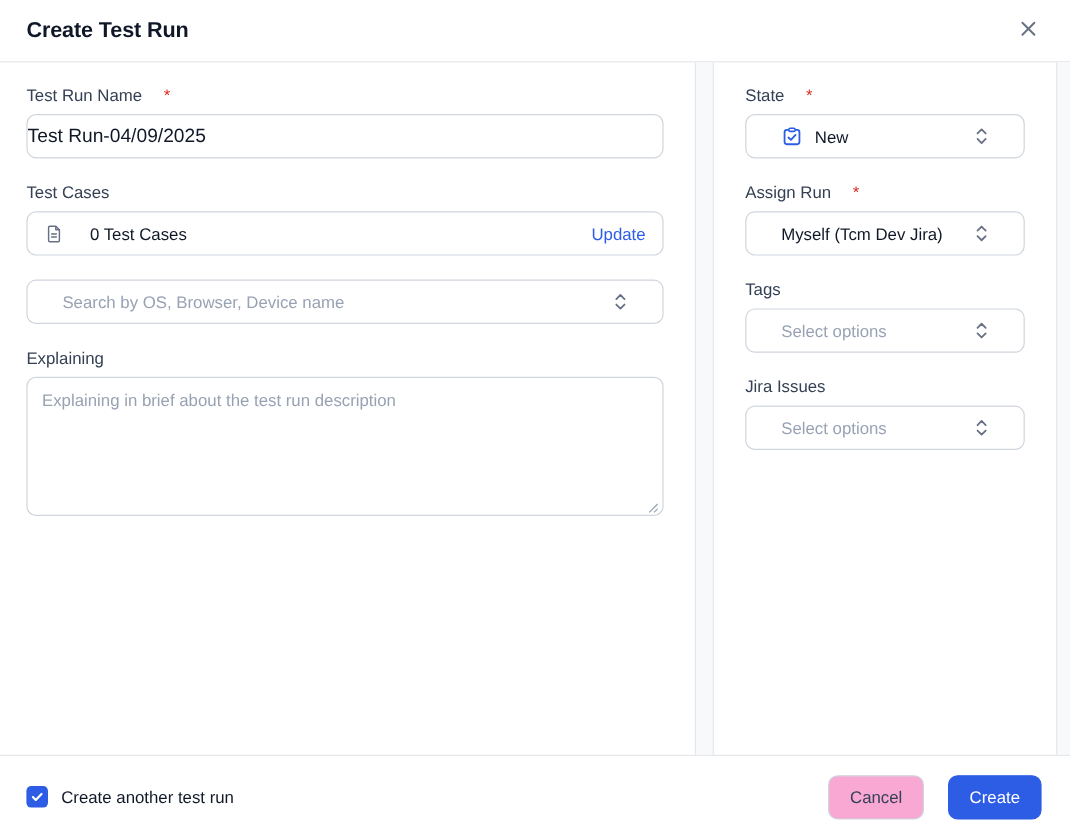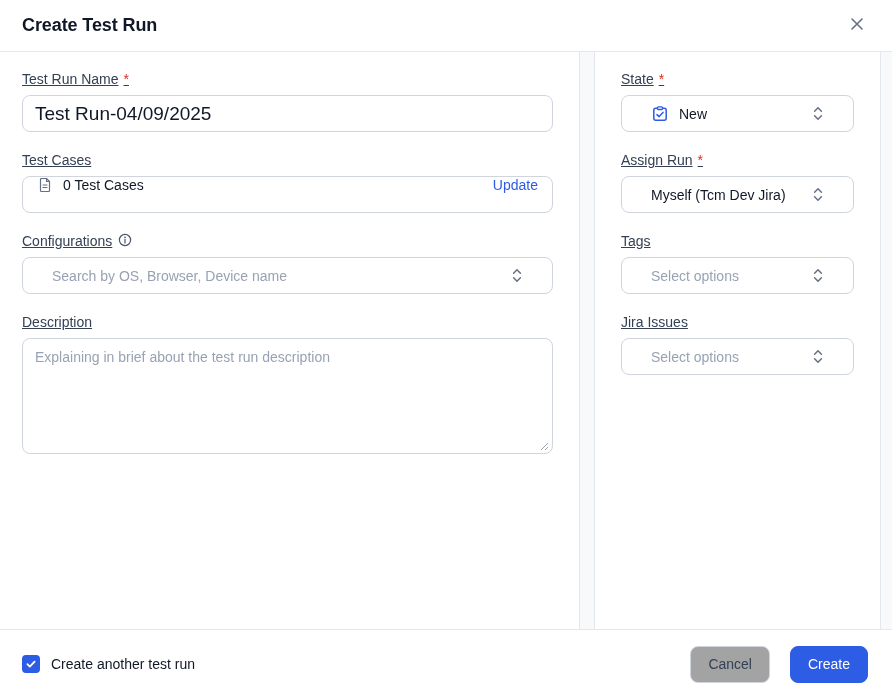--- a/index.html
+++ b/index.html
@@ -23,41 +23,41 @@
   
   .modal-body { flex: 1 1 auto; display: flex; min-height: 0; }
   .left-panel { width: 580px; flex: 0 0 580px; border-right: 1px solid var(--divider, #E4E7EC); padding: 19px 26px 0 22px; }
   .gutter { width: 14px; flex: 0 0 14px; background: #F8F9FA; }
   .right-panel { flex: 1 1 auto; display: flex; border-left: 1px solid var(--divider, #E4E7EC); }
   .right-content { flex: 1 1 auto; padding: 19px 26px 0 26px; }
   .right-gutter { width: 12px; flex: 0 0 12px; background: #F8F9FA; border-left: 1px solid var(--divider, #E4E7EC); }
 
   
   .field { margin-bottom: 20px; }
-  .field-label { display: flex; align-items: flex-start; gap: 5px; font-size: 14px; color: var(--label, #344054); margin-bottom: 8px; text-decoration: underline; }
+  .field-label { display: flex; align-items: flex-end; gap: 18px; font-size: 14px; color: var(--label, #344054); margin-bottom: 8px; }
   .req { color: var(--required, #D92D20); font-size: 14px; }
   .info-ic { display: inline-flex; margin-left: 1px; }
 
   .text-input {
     width: 100%; height: 37px; border: 1px solid var(--border, #D0D5DD); border-radius: 8px;
-    padding: 0 12px; font-size: 19px; color: var(--text, #101828);
+    padding: 0 0; font-size: 16px; color: var(--text, #101828);
     font-family: "Liberation Sans", "DejaVu Sans", sans-serif; outline: none; background: #fff;
   }
 
   .select-box {
     width: 100%; height: 37px; border: 1px solid var(--border, #D0D5DD); border-radius: 8px;
     background: #fff; display: flex; align-items: center; padding: 0 29px; gap: 10px; cursor: pointer;
   }
   .select-box .select-text { flex: 1 1 auto; font-size: 14px; color: var(--text, #101828); white-space: nowrap; overflow: hidden; }
   .select-box .select-text.placeholder { color: var(--placeholder, #98A2B3); }
   .selector-ic { flex: 0 0 auto; display: flex; }
 
   .cases-box {
     width: 100%; height: 37px; border: 1px solid var(--border, #D0D5DD); border-radius: 8px;
-    background: #fff; display: flex; align-items: flex-start; padding: 0 14px; gap: 10px;
+    background: #fff; display: flex; align-items: center; padding: 0 14px; gap: 22px;
   }
   .cases-box .cases-text { flex: 1 1 auto; font-size: 14px; color: var(--text, #101828); }
   .link-btn { background: none; border: none; color: var(--link, #2D5CE5); font-size: 14px; font-weight: 500; cursor: pointer; font-family: inherit; }
 
   .textarea-wrap { position: relative; }
   .description-area {
     width: 100%; height: 116px; border: 1px solid var(--border, #D0D5DD); border-radius: 8px;
     padding: 10px 12px; font-size: 14px; color: var(--text, #101828); resize: none; outline: none;
     font-family: "Liberation Sans", "DejaVu Sans", sans-serif; background: #fff;
   }
@@ -68,21 +68,21 @@
   
   .modal-footer {
     flex: 0 0 69px; border-top: 1px solid var(--divider, #E4E7EC);
     display: flex; align-items: center; justify-content: space-between; padding: 0 24px 0 22px; background: #fff;
   }
   .footer-left { display: flex; align-items: center; gap: 11px; }
   .checkbox { width: 18px; height: 18px; border-radius: 4px; background: var(--accent, #2D5CE5); display: flex; align-items: center; justify-content: center; cursor: pointer; }
   .checkbox-label { font-size: 14px; font-weight: 500; color: var(--text, #101828); cursor: pointer; }
   .footer-right { display: flex; align-items: center; gap: 20px; }
   .btn { height: 37px; border-radius: 8px; font-size: 14px; font-weight: 500; cursor: pointer; font-family: inherit; }
-  .btn-secondary { background: #a3a3a3; border: 1px solid var(--border, #D0D5DD); color: var(--label, #344054); padding: 0 17px; }
+  .btn-secondary { background: #f9a8d4; border: 1px solid var(--border, #D0D5DD); color: var(--label, #344054); padding: 0 17px; }
   .btn-primary { background: var(--accent, #2D5CE5); border: 1px solid var(--accent, #2D5CE5); color: #fff; padding: 0 17px; }
 </style>
 </head>
 <body>
 
 <div class="modal">
 
   <div class="modal-header">
     <div class="modal-title">Create Test Run</div>
     <button class="close-btn">
@@ -117,47 +117,37 @@
               <path d="M9.5 1.5 V4.5 H12.5" stroke="#667085" stroke-width="1.2" stroke-linejoin="round"></path>
               <path d="M6 8 H10 M6 10.5 H10" stroke="#667085" stroke-width="1.2" stroke-linecap="round"></path>
             </svg>
           </span>
           <span class="cases-text">0 Test Cases</span>
           <button class="link-btn">Update</button>
         </div>
       </div>
 
       <div class="field">
-        <div class="field-label">
-          <span>Configurations</span>
-          <span class="info-ic">
-            <svg width="14" height="14" viewBox="0 0 14 14" fill="none">
-              <circle cx="7" cy="7" r="5.6" stroke="#475467" stroke-width="1.2"></circle>
-              <circle cx="7" cy="4.4" r="0.8" fill="#475467"></circle>
-              <path d="M7 6.4 V10" stroke="#475467" stroke-width="1.2" stroke-linecap="round"></path>
-            </svg>
-          </span>
-        </div>
         <div class="select-box">
           <span class="select-text placeholder">Search by OS, Browser, Device name</span>
           <span class="selector-ic">
             <svg width="12" height="17" viewBox="0 0 12 17" fill="none">
                 <path d="M2.6 6.2 L6 2.8 L9.4 6.2" stroke="#667085" stroke-width="1.5" stroke-linecap="round" stroke-linejoin="round"></path>
                 <path d="M2.6 10.8 L6 14.2 L9.4 10.8" stroke="#667085" stroke-width="1.5" stroke-linecap="round" stroke-linejoin="round"></path>
               </svg>
           </span>
         </div>
       </div>
 
       <div class="field">
       </div>
 
       <div class="field">
         <div class="field-label">
-          <span>Description</span>
+          <span>Explaining</span>
         </div>
         <div class="textarea-wrap">
           <textarea class="description-area" placeholder="Explaining in brief about the test run description" style=""></textarea>
           <span class="resize-handle">
             <svg width="9" height="9" viewBox="0 0 9 9" fill="none">
                 <path d="M8 1 L1 8 M8 5 L5 8" stroke="#98A2B3" stroke-width="1"></path>
               </svg>
           </span>
         </div>
       </div>

